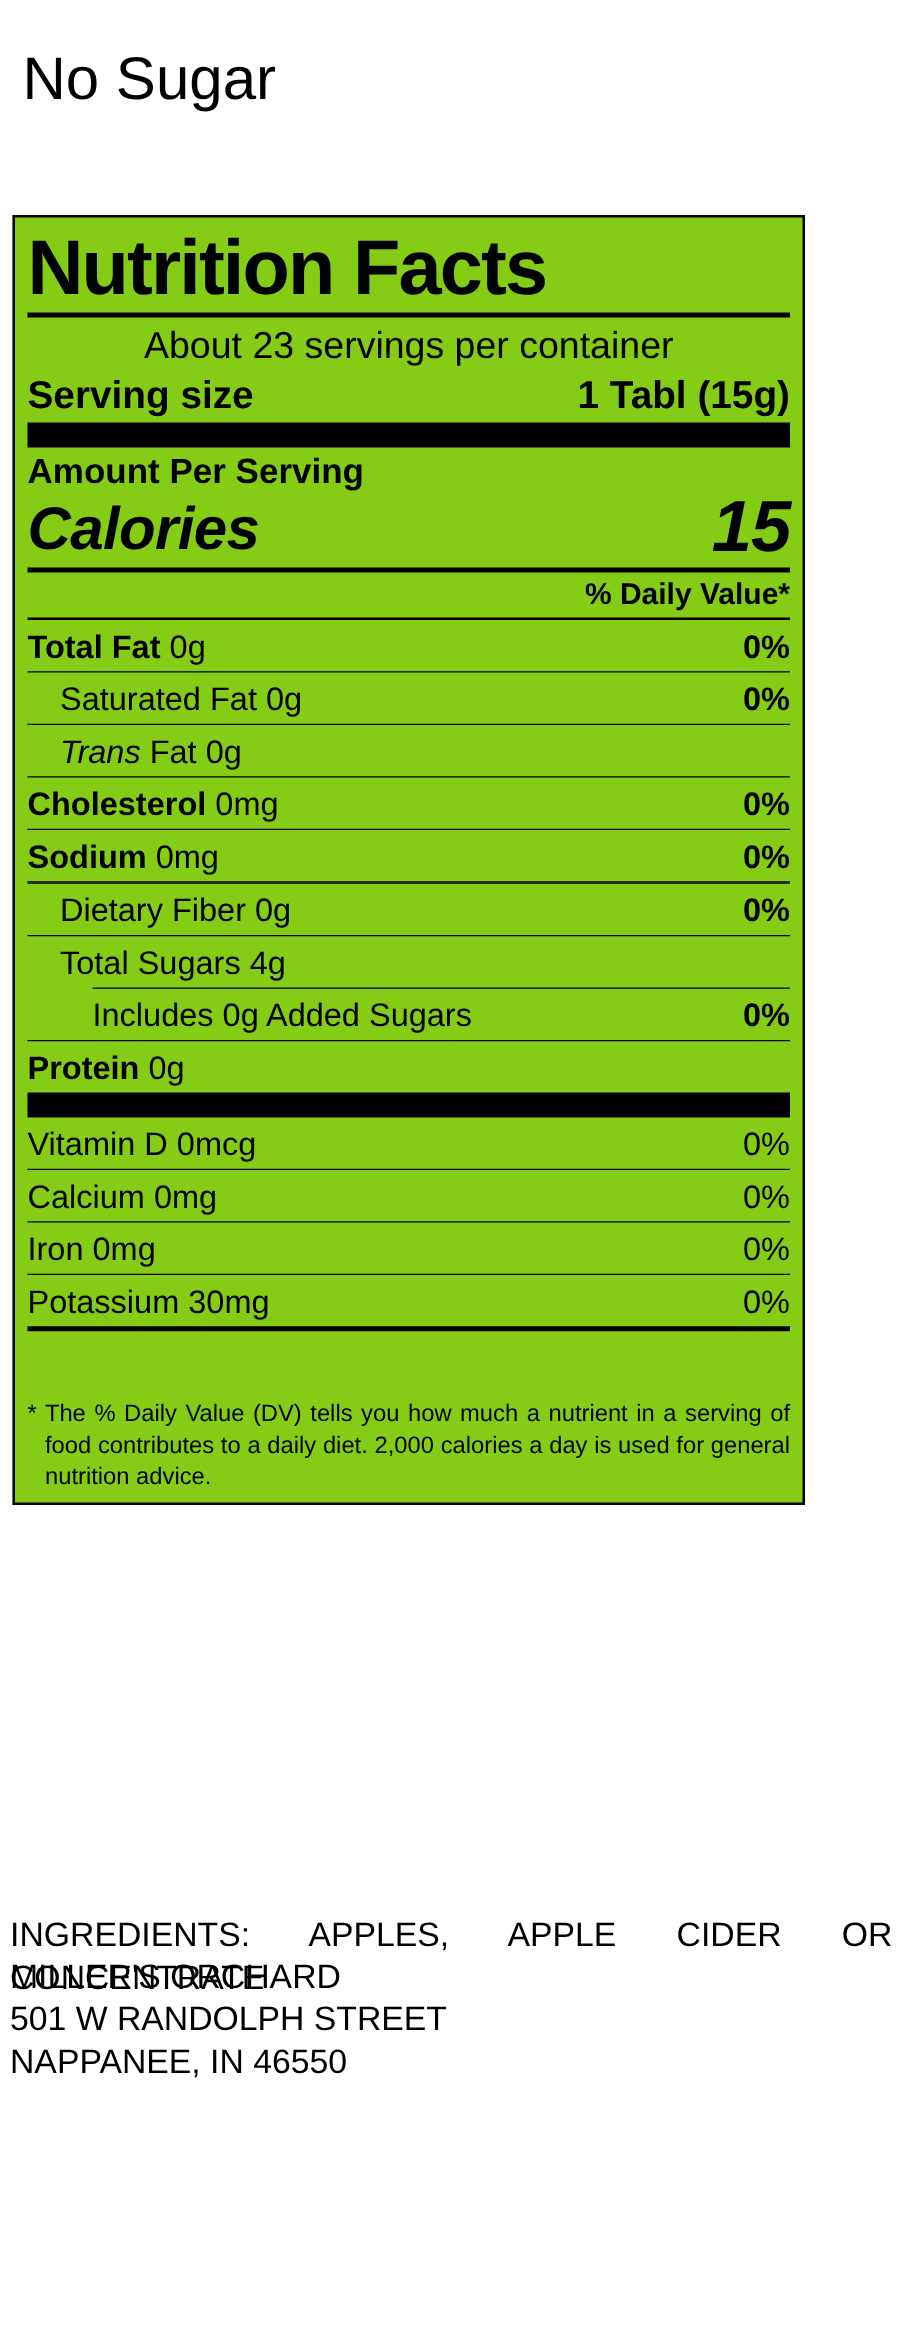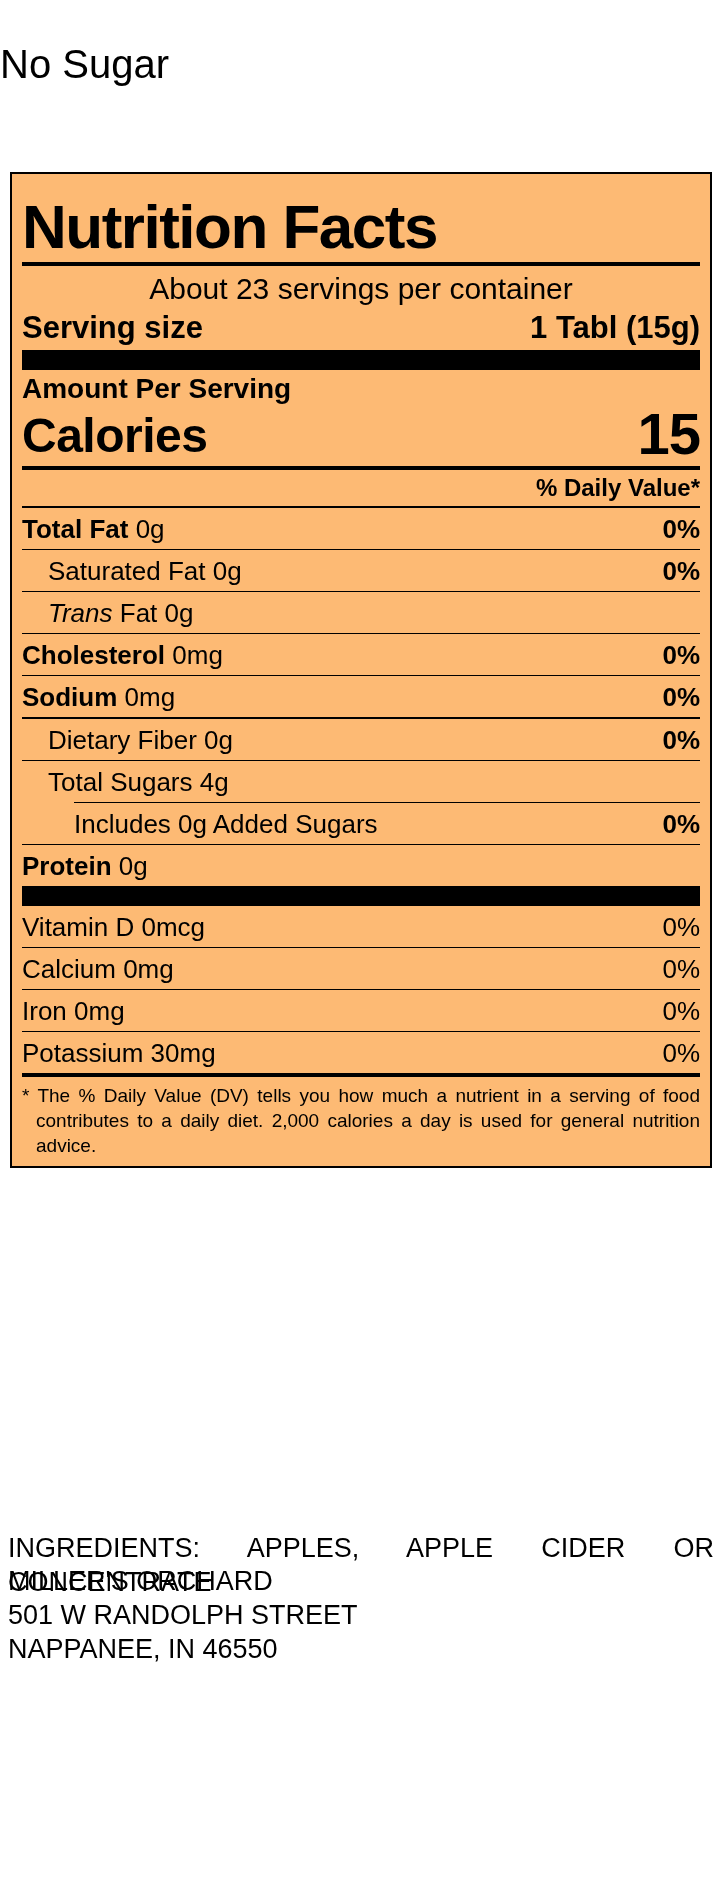--- a/index.html
+++ b/index.html
@@ -16,38 +16,38 @@
   }
   .page {
     position: relative;
     width: 722px;
     height: 1880px;
     box-sizing: border-box;
     padding: 0;
   }
   .product-title {
     position: absolute;
-    left: 0;
+    left: 18px;
     top: 40px;
-    font-size: 40px;
+    font-size: 48px;
     line-height: 48px;
     font-weight: 400;
     letter-spacing: 0px;
   }
 
   
   .nf-panel {
     position: absolute;
     left: 10px;
     top: 172px;
-    width: 702px;
+    width: 634px;
     box-sizing: border-box;
     border: 2px solid #000;
-    padding: 18px 10px 6px 10px;
-    background: #fdba74;
+    padding: 6px 10px 6px 10px;
+    background: #84cc16;
   }
   .nf-title {
     font-size: 62px;
     line-height: 66px;
     font-weight: 700;
     letter-spacing: -1.5px;
     margin: 2px 0 2px 0;
     white-space: nowrap;
   }
   .rule-thin { border-bottom: 1px solid #000; }
@@ -75,20 +75,21 @@
     font-size: 28px;
     line-height: 30px;
     font-weight: 700;
     padding-top: 4px;
   }
   .calories-row {
     display: flex;
     justify-content: space-between;
     align-items: flex-end;
     padding-bottom: 2px;
+    font-style: italic;
   }
   .calories-label {
     font-size: 48px;
     line-height: 56px;
     font-weight: 700;
     letter-spacing: -0.5px;
   }
   .calories-value {
     font-size: 58px;
     line-height: 60px;
@@ -128,21 +129,21 @@
     padding: 4px 0 3px 0;
   }
 
   .footnote {
     font-size: 19px;
     line-height: 25px;
     text-align: justify;
     padding: 6px 0 2px 0;
   }
   .footnote .star { }
-  .footnote .body { display: block; padding-left: 14px; text-indent: -14px; }
+  .footnote .body { display: block; padding-left: 14px; text-indent: -14px; margin-top: 48px; }
 
   
   .rule-indent {
     margin-left: 52px;
     border-bottom: 1px solid #000;
   }
 
   
   .ingredients {
     position: absolute;

